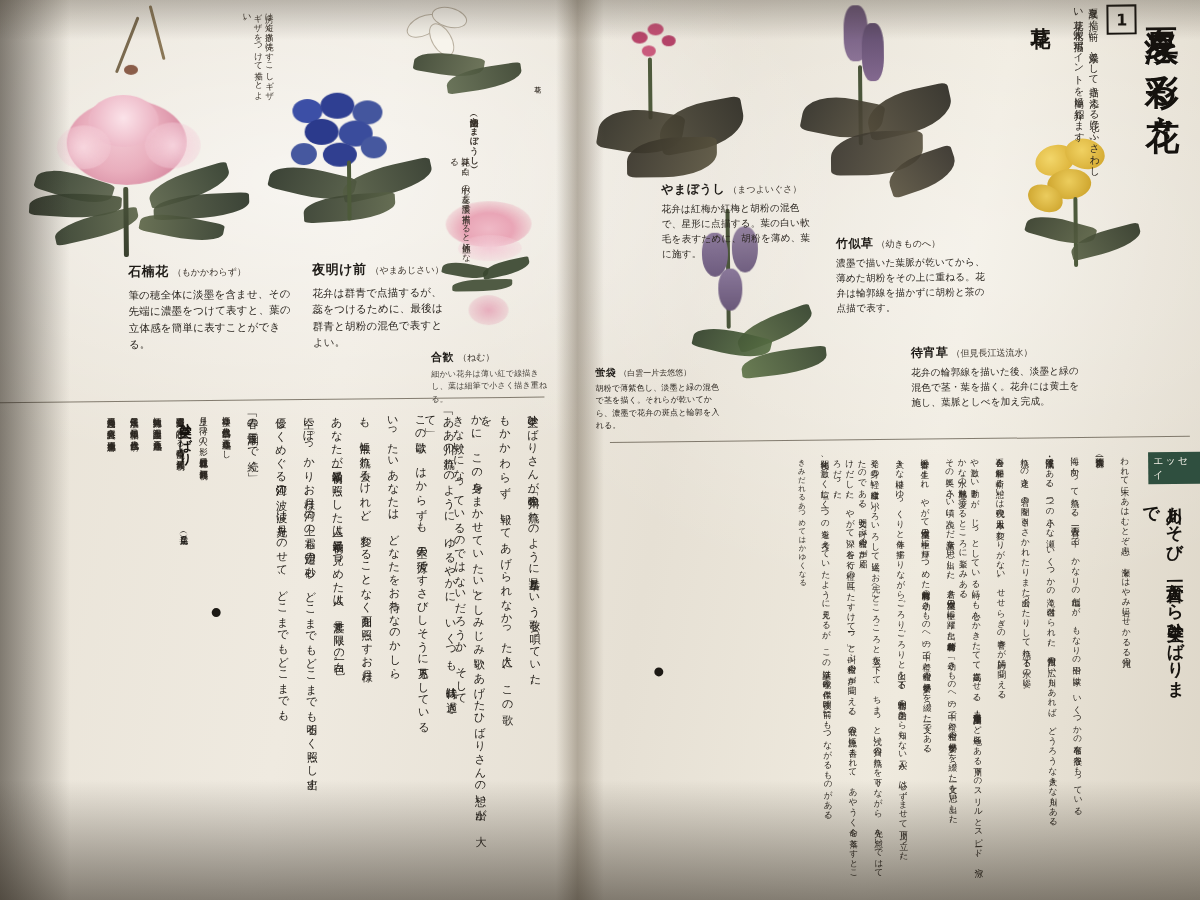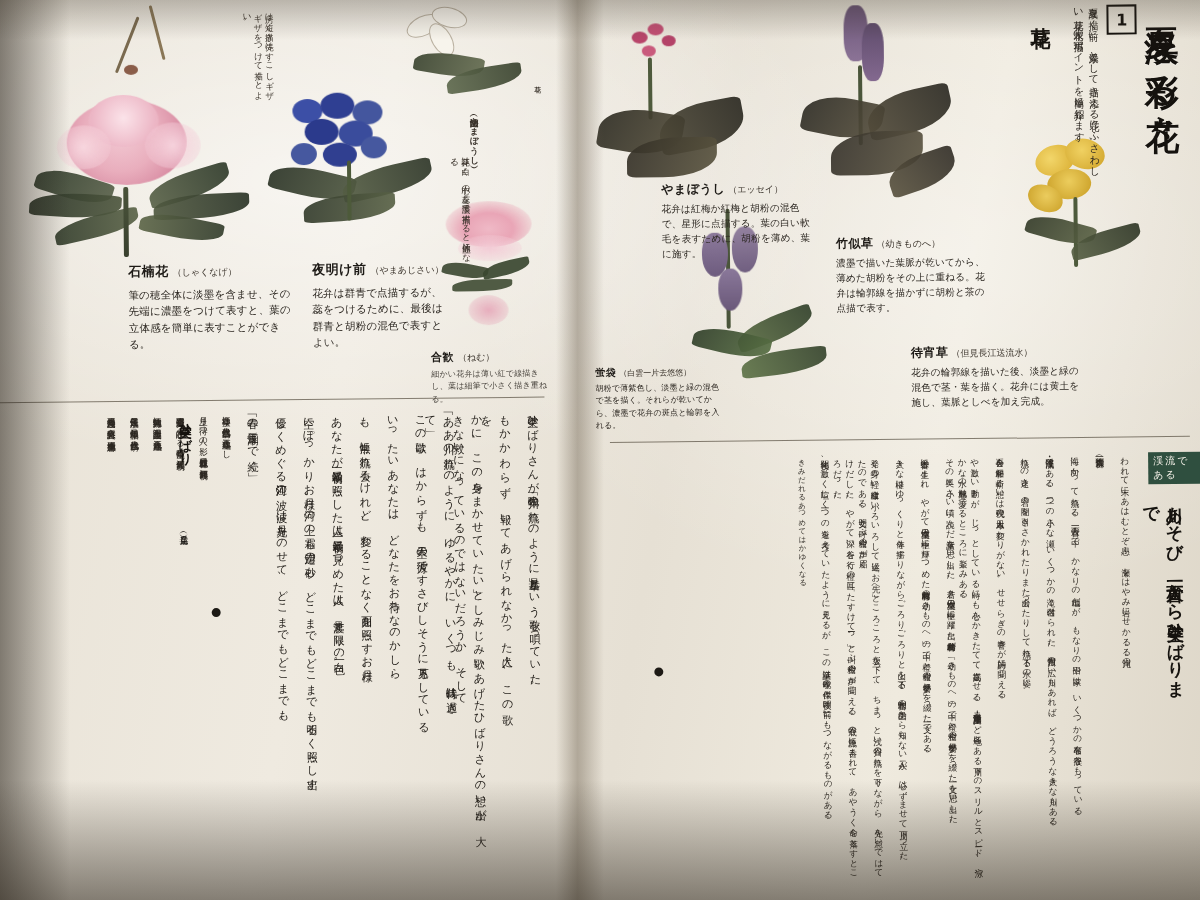--- a/index.html
+++ b/index.html
@@ -211,21 +211,21 @@
         <div class="petal" style="left:22px; top:14px; width:34px; height:18px; background:#f7f4ec; border:1px solid #b9b0a0; transform:rotate(-25deg);"></div>
         <div class="petal" style="left:48px; top:6px;  width:34px; height:18px; background:#f9f6ef; border:1px solid #b9b0a0; transform:rotate(15deg);"></div>
         <div class="petal" style="left:40px; top:28px; width:34px; height:18px; background:#f7f4ec; border:1px solid #bbb2a2; transform:rotate(60deg);"></div>
         <div class="leaf" style="left:30px; top:52px; width:70px; height:22px; background:linear-gradient(100deg,#3a432f,#646c50); transform:rotate(10deg);"></div>
         <div class="leaf" style="left:62px; top:66px; width:76px; height:22px; background:linear-gradient(260deg,#39422e,#5f6a4e); transform:rotate(-8deg);"></div>
       </div>
 
       <div style="position:absolute; left:130px; top:258px; width:170px;">
         <div style="display:flex; align-items:baseline; gap:4px;">
           <span class="cap-title">石楠花</span>
-          <span class="cap-sub">（しゃくなげ）</span>
+          <span class="cap-sub">（もかかわらず）</span>
         </div>
         <div class="cap-body" style="margin-top:6px;">筆の穂全体に淡墨を含ませ、その先端に濃墨をつけて表すと、葉の立体感を簡単に表すことができる。</div>
       </div>
 
       <div style="position:absolute; left:314px; top:258px; width:140px;">
         <div style="display:flex; align-items:baseline; gap:4px;">
           <span class="cap-title">夜明け前</span>
           <span class="cap-sub">（やまあじさい）</span>
         </div>
         <div class="cap-body" style="margin-top:6px;">花弁は群青で点描するが、蕊をつけるために、最後は群青と胡粉の混色で表すとよい。</div>
@@ -281,21 +281,21 @@
         <div class="blob" style="left:54px; top:28px; width:26px; height:46px; background:linear-gradient(180deg,#93819f,#705f80); border-radius:45% 45% 50% 50%;"></div>
         <div class="blob" style="left:40px; top:70px; width:24px; height:42px; background:linear-gradient(180deg,#8a789a,#6a5879); border-radius:45% 45% 50% 50%;"></div>
         <div class="leaf" style="left:56px; top:118px; width:80px; height:24px; background:linear-gradient(250deg,#31402a,#5d7045); transform:rotate(-20deg);"></div>
         <div class="leaf" style="left:14px; top:132px; width:78px; height:24px; background:linear-gradient(110deg,#2f3d28,#587044); transform:rotate(14deg);"></div>
         <div class="leaf" style="left:62px; top:152px; width:86px; height:24px; background:linear-gradient(250deg,#35432c,#5f7448); transform:rotate(-6deg);"></div>
       </div>
 
       <div style="position:absolute; left:664px; top:182px; width:150px;">
         <div style="display:flex; align-items:baseline; gap:3px;">
           <span class="cap-title" style="font-size:12px;">やまぼうし</span>
-          <span class="cap-sub">（エッセイ）</span>
+          <span class="cap-sub">（まつよいぐさ）</span>
         </div>
         <div class="cap-body" style="margin-top:4px; font-size:9.6px;">花弁は紅梅か紅梅と胡粉の混色で、星形に点描する。葉の白い軟毛を表すために、胡粉を薄め、葉に施す。</div>
       </div>
 
       <div style="position:absolute; left:838px; top:238px; width:150px;">
         <div style="display:flex; align-items:baseline; gap:3px;">
           <span class="cap-title" style="font-size:12px;">竹似草</span>
           <span class="cap-sub">（幼きものへ）</span>
         </div>
         <div class="cap-body" style="margin-top:4px; font-size:9.6px;">濃墨で描いた葉脈が乾いてから、薄めた胡粉をその上に重ねる。花弁は輪郭線を描かずに胡粉と茶の点描で表す。</div>
@@ -350,21 +350,21 @@
         <div class="col small" style="height:230px; width:17px;">江流宛転繞芳甸 海上明月共潮生 江天一色無繊塵</div>
         <div class="col small" style="height:230px; width:17px;">但見長江送流水 江月年年望相似 人生代代無窮已</div>
         <div class="col small" style="height:230px; width:17px;">不知乗月幾人帰 白雲一片去悠悠 青楓浦上不勝愁</div>
       </div>
 
       <div class="head-v" style="position:absolute; left:176px; top:10px; height:110px; font-size:13px;">美空ひばり</div>
       <div class="head-v" style="position:absolute; left:176px; top:124px; height:54px; font-size:9px; font-weight:normal;">（見岳章）</div>
 
       <div class="dot-sep" style="position:absolute; left:210px; top:198px;"></div>
 
-      <div class="essay-badge" style="left:1148px; top:58px;">渓流である</div>
+      <div class="essay-badge" style="left:1148px; top:58px;">エッセイ</div>
       <div class="head-v big" style="position:absolute; left:1140px; top:100px; height:200px; font-size:17px;">川あそび 百人一首から美空ひばりまで</div>
 
       <div class="colwrap" style="left:614px; top:56px; width:520px; height:440px;">
         <div class="col small" style="height:380px; width:19px;">われて末にあはむとぞ思ふ 瀬をはやみ岩にせかるる滝川の</div>
         <div class="col small" style="height:160px; width:19px;">崇徳院（百人一首）</div>
         <div class="col small" style="height:400px; width:19px;">海に向かって流れる。百人一首の中で、かなりの山地だが、もなりの田や家は、いくつかの有名な渓谷をもっている。</div>
         <div class="col small" style="height:400px; width:19px;">滝・渓谷・渓流である。二つの小さな瀬、いくつかの滝と名付けられた。河川敷の広い川もあれば、どうろうな大きな川もある。</div>
         <div class="col small" style="height:330px; width:19px;">流れの速さ、岩々の間を引きさかれたりまた出会ったりして流れ下る水の姿に、</div>
         <div class="col small" style="height:330px; width:19px;">再会を和解を斬る想いは現代の日本人も変わりがない。せせらぎの響きが詩的に聞こえる。</div>
         <div class="col small" style="height:420px; width:19px;">や激しい動きが、じっとしている時にも心をかきたてて高揚させる。天竜・保津川・最上川など各地にある川下りのスリルとスピード、涼やかな水の感触を愛でるところに楽しみある。</div>

